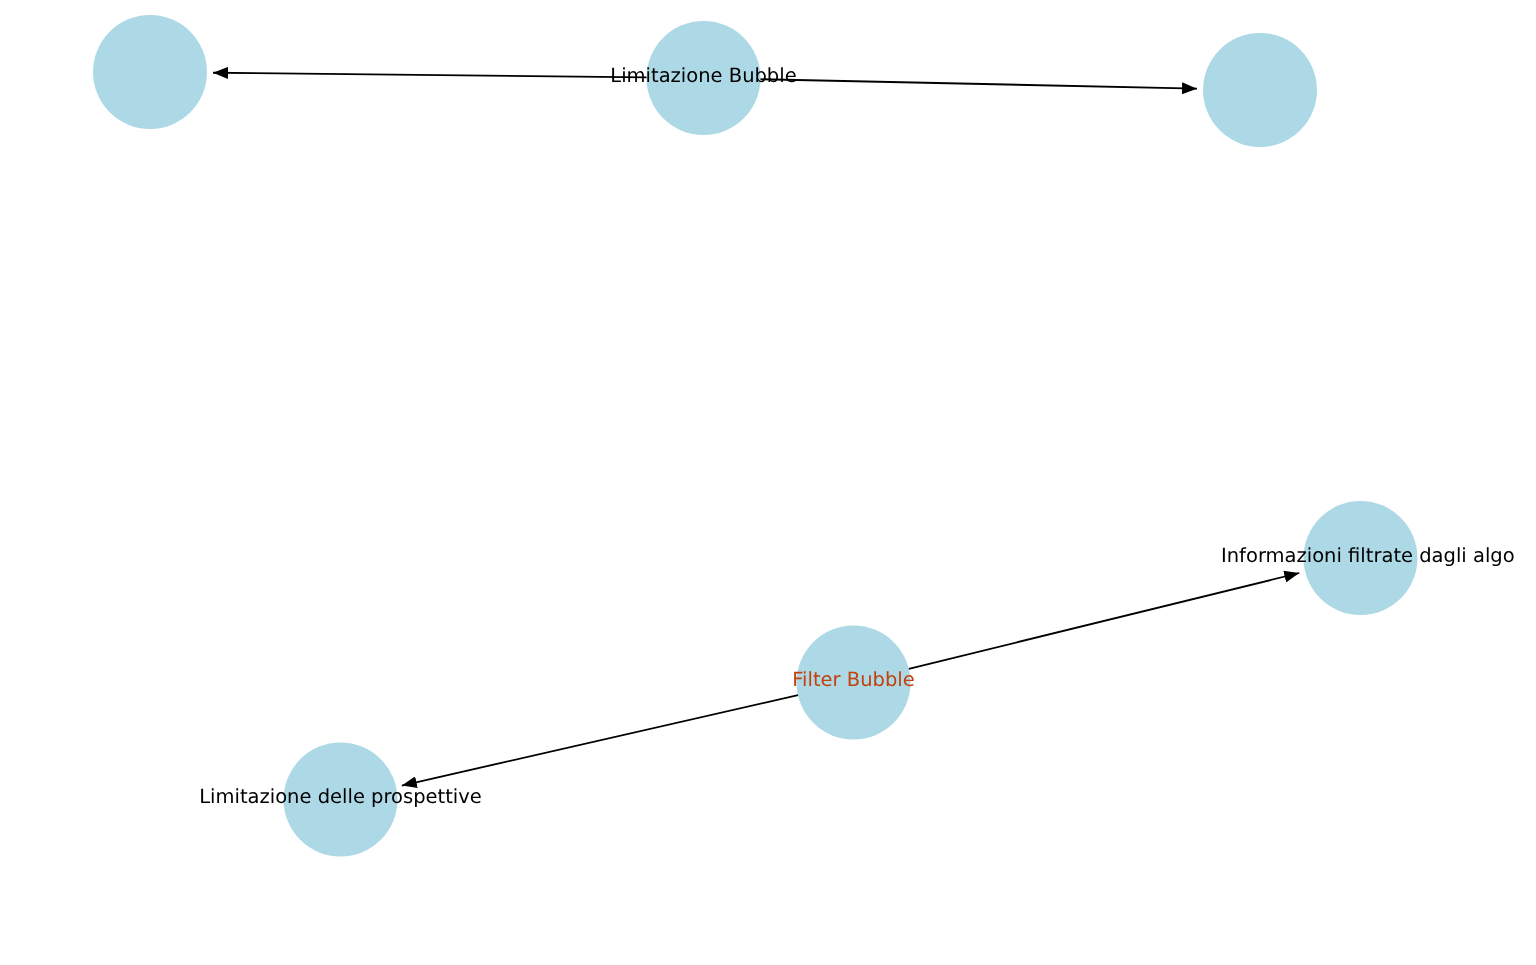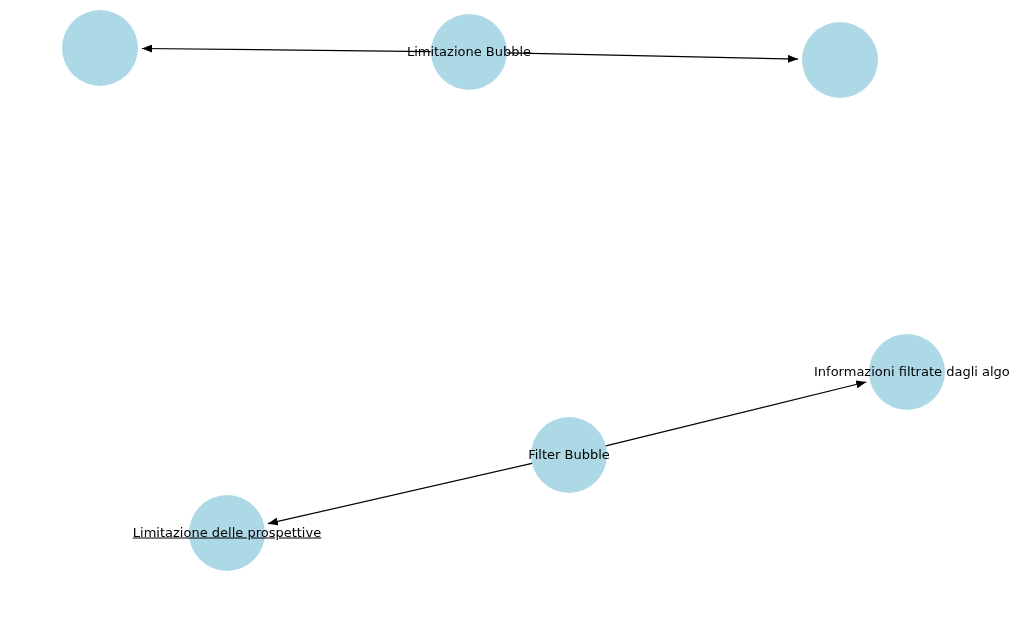--- a/index.html
+++ b/index.html
@@ -63,16 +63,16 @@
       </marker>
     </defs>
   <line x1="431.0" y1="51.6" x2="142.0" y2="48.5" stroke="#000000" stroke-width="1.2" marker-end="url(#arrowhead)"></line>
       <line x1="507.0" y1="52.8" x2="798.0" y2="59.1" stroke="#000000" stroke-width="1.2" marker-end="url(#arrowhead)"></line>
       <line x1="605.9" y1="445.9" x2="866.2" y2="382.0" stroke="#000000" stroke-width="1.2" marker-end="url(#arrowhead)"></line>
       <line x1="532.0" y1="463.4" x2="267.9" y2="523.7" stroke="#000000" stroke-width="1.2" marker-end="url(#arrowhead)"></line>
     </svg>
   <div id="labels-layer">
       <div class="node-label" style="color: rgb(0, 0, 0); left: 469px; top: 51px;">Limitazione Bubble</div>
       <div class="node-label anchor-left" style="color: rgb(0, 0, 0); left: 790px; top: 371px; margin-left: 24px;">Informazioni filtrate dagli algo</div>
-      <div class="node-label" style="color: #000000; left: 569px; top: 454px;">Filter Bubble</div>
-      <div class="node-label" style="color: rgb(0, 0, 0); left: 227px; top: 532px; text-decoration: underline;">Limitazione delle prospettive</div>
+      <div class="node-label" style="color: #c2410c; left: 569px; top: 454px;">Filter Bubble</div>
+      <div class="node-label" style="color: rgb(0, 0, 0); left: 227px; top: 532px;">Limitazione delle prospettive</div>
     </div>
 </div>
 
 </body></html>

